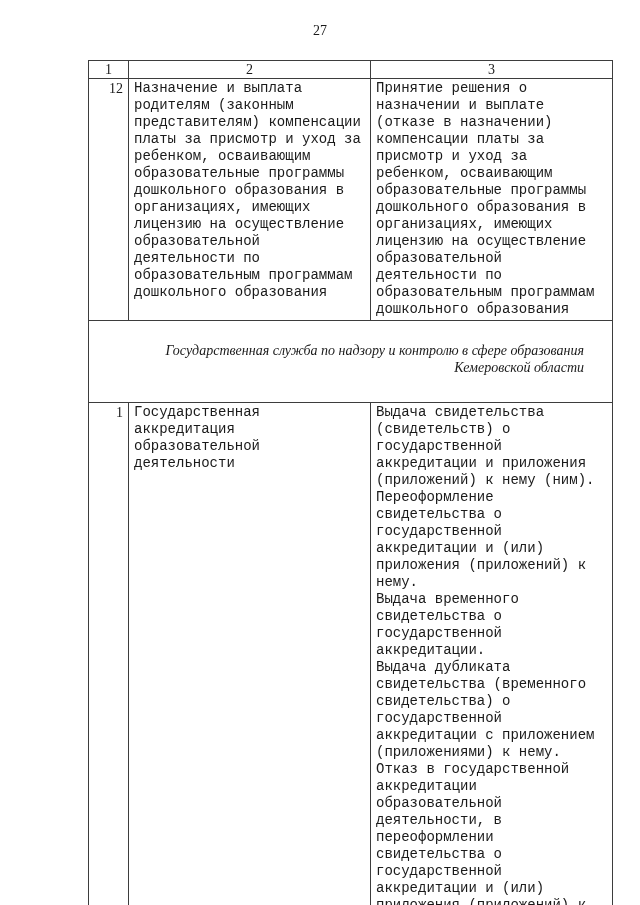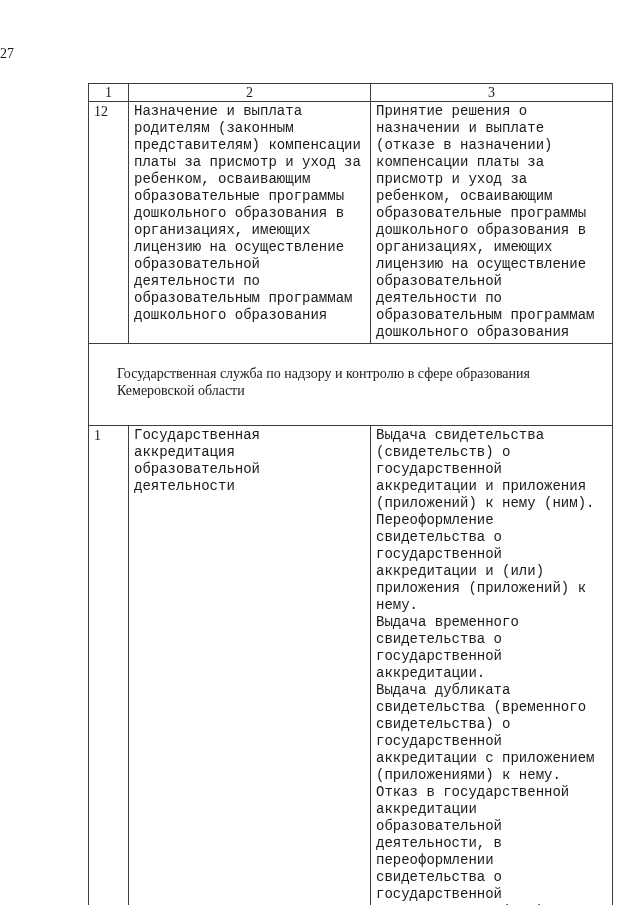--- a/index.html
+++ b/index.html
@@ -10,21 +10,22 @@
   .page {
     position: relative;
     width: 640px;
     height: 905px;
     background: #ffffff;
     font-family: "Liberation Serif", "DejaVu Serif", serif;
     color: #1a1a1a;
     overflow: hidden;
   }
   .page-number {
-    padding-top: 46px;
+    padding-top: 23px;
+    text-align: center;
     font-size: 14px;
     line-height: 15px;
   }
   table.doc-table {
     border-collapse: collapse;
     table-layout: fixed;
     width: 524px;
     margin: 22px 0 0 88px;
     font-size: 14px;
   }
@@ -34,36 +35,37 @@
     padding: 1px 5px 2px 5px;
     line-height: 17px;
   }
   tr.header-row td {
     height: 15px;
     text-align: center;
     padding: 0;
     line-height: 17px;
   }
   td.cell-num {
-    text-align: left;
+    text-align: right;
     padding-left: 1px;
     padding-right: 1px;
     margin-left: 19px;
   }
   td.cell-text {
     white-space: pre-line;
     font-family: Liberation Mono, monospace;
   }
   tr.row-first td  { height: 183px; }
   tr.section-row td {
     height: 71px;
     vertical-align: middle;
-    text-align: left;
+    text-align: right;
     padding: 2px 28px 8px 28px;
     white-space: normal;
+    font-style: italic;
   }
   tr.row-second td { height: 372px; }
 </style>
 </head>
 <body>
 
 <div class="page">
 
   <div class="page-number">27</div>
 

